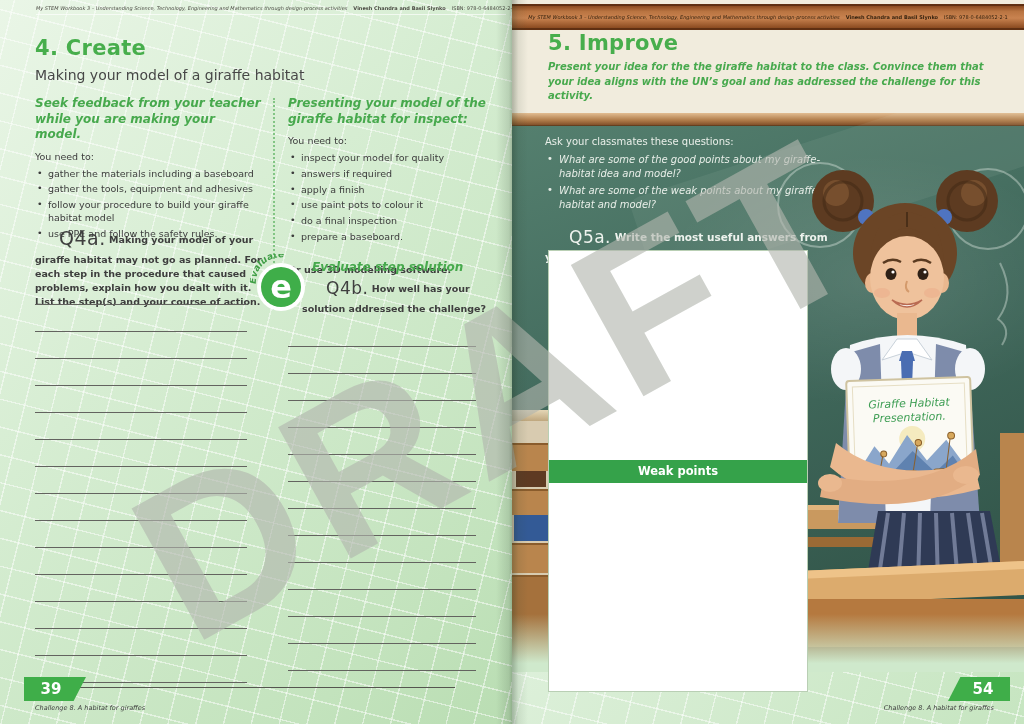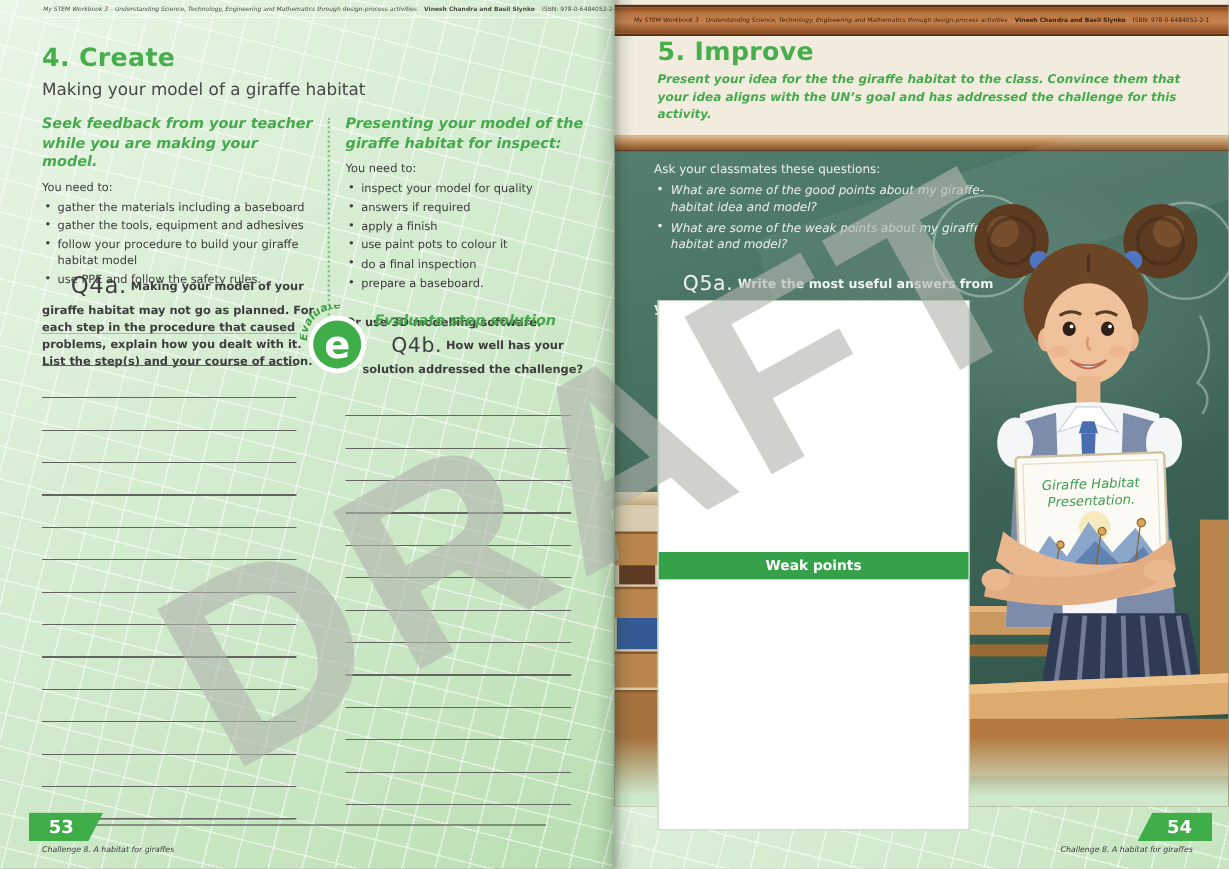--- a/index.html
+++ b/index.html
@@ -165,21 +165,21 @@
 
     <div class="abs eval-head" style="left:312px;top:260px;">Evaluate step solution</div>
     <div class="abs qblock" style="left:302px;top:276px;width:198px;">
       <span class="qlabel" style="font-size:17px;">Q4b.</span>
       <span>How well has your solution addressed the challenge?</span>
     </div>
 
     <div class="abs rules" style="left:288px;top:320px;width:188px;height:351px;"></div>
 
     <div class="abs foot-line" style="left:80px;top:687px;width:375px;"></div>
-    <div class="abs pn pn-left" style="left:24px;top:677px;">53</div>
+    <div class="abs pn pn-left" style="left:24px;top:677px;">39</div>
     <div class="abs foot-text" style="left:35px;top:704px;">Challenge 8. A habitat for giraffes</div>
   </div>
 
   <div class="page page-right">
 
     <div class="abs rp-header-bar">
       <div class="book-header">
         <span class="bh-title">My STEM Workbook 3 – Understanding Science, Technology, Engineering and Mathematics through design-process activities</span>
         <span class="bh-authors">Vinesh Chandra and Basil Slynko</span>
         <span class="bh-isbn">ISBN: 978-0-6484052-2-1</span>

